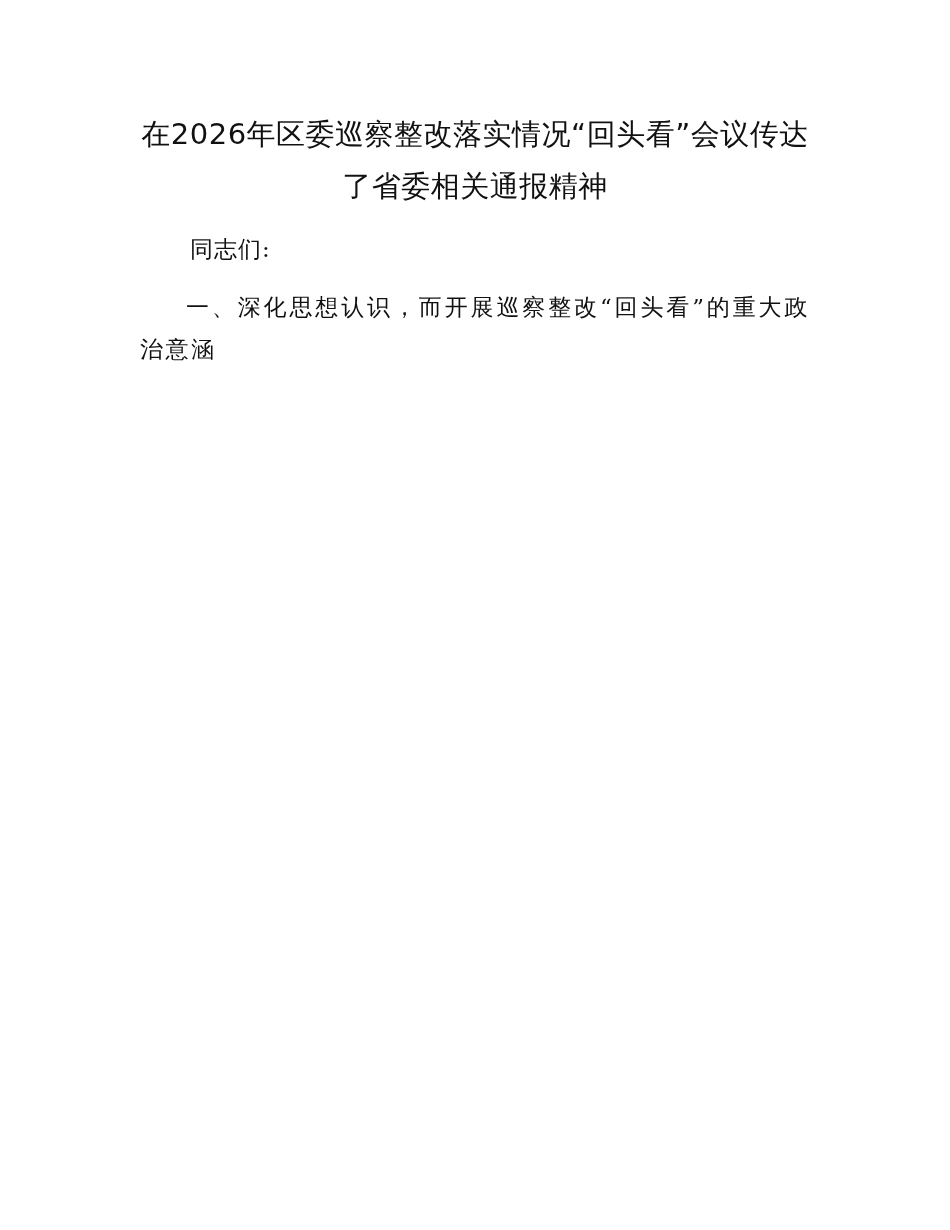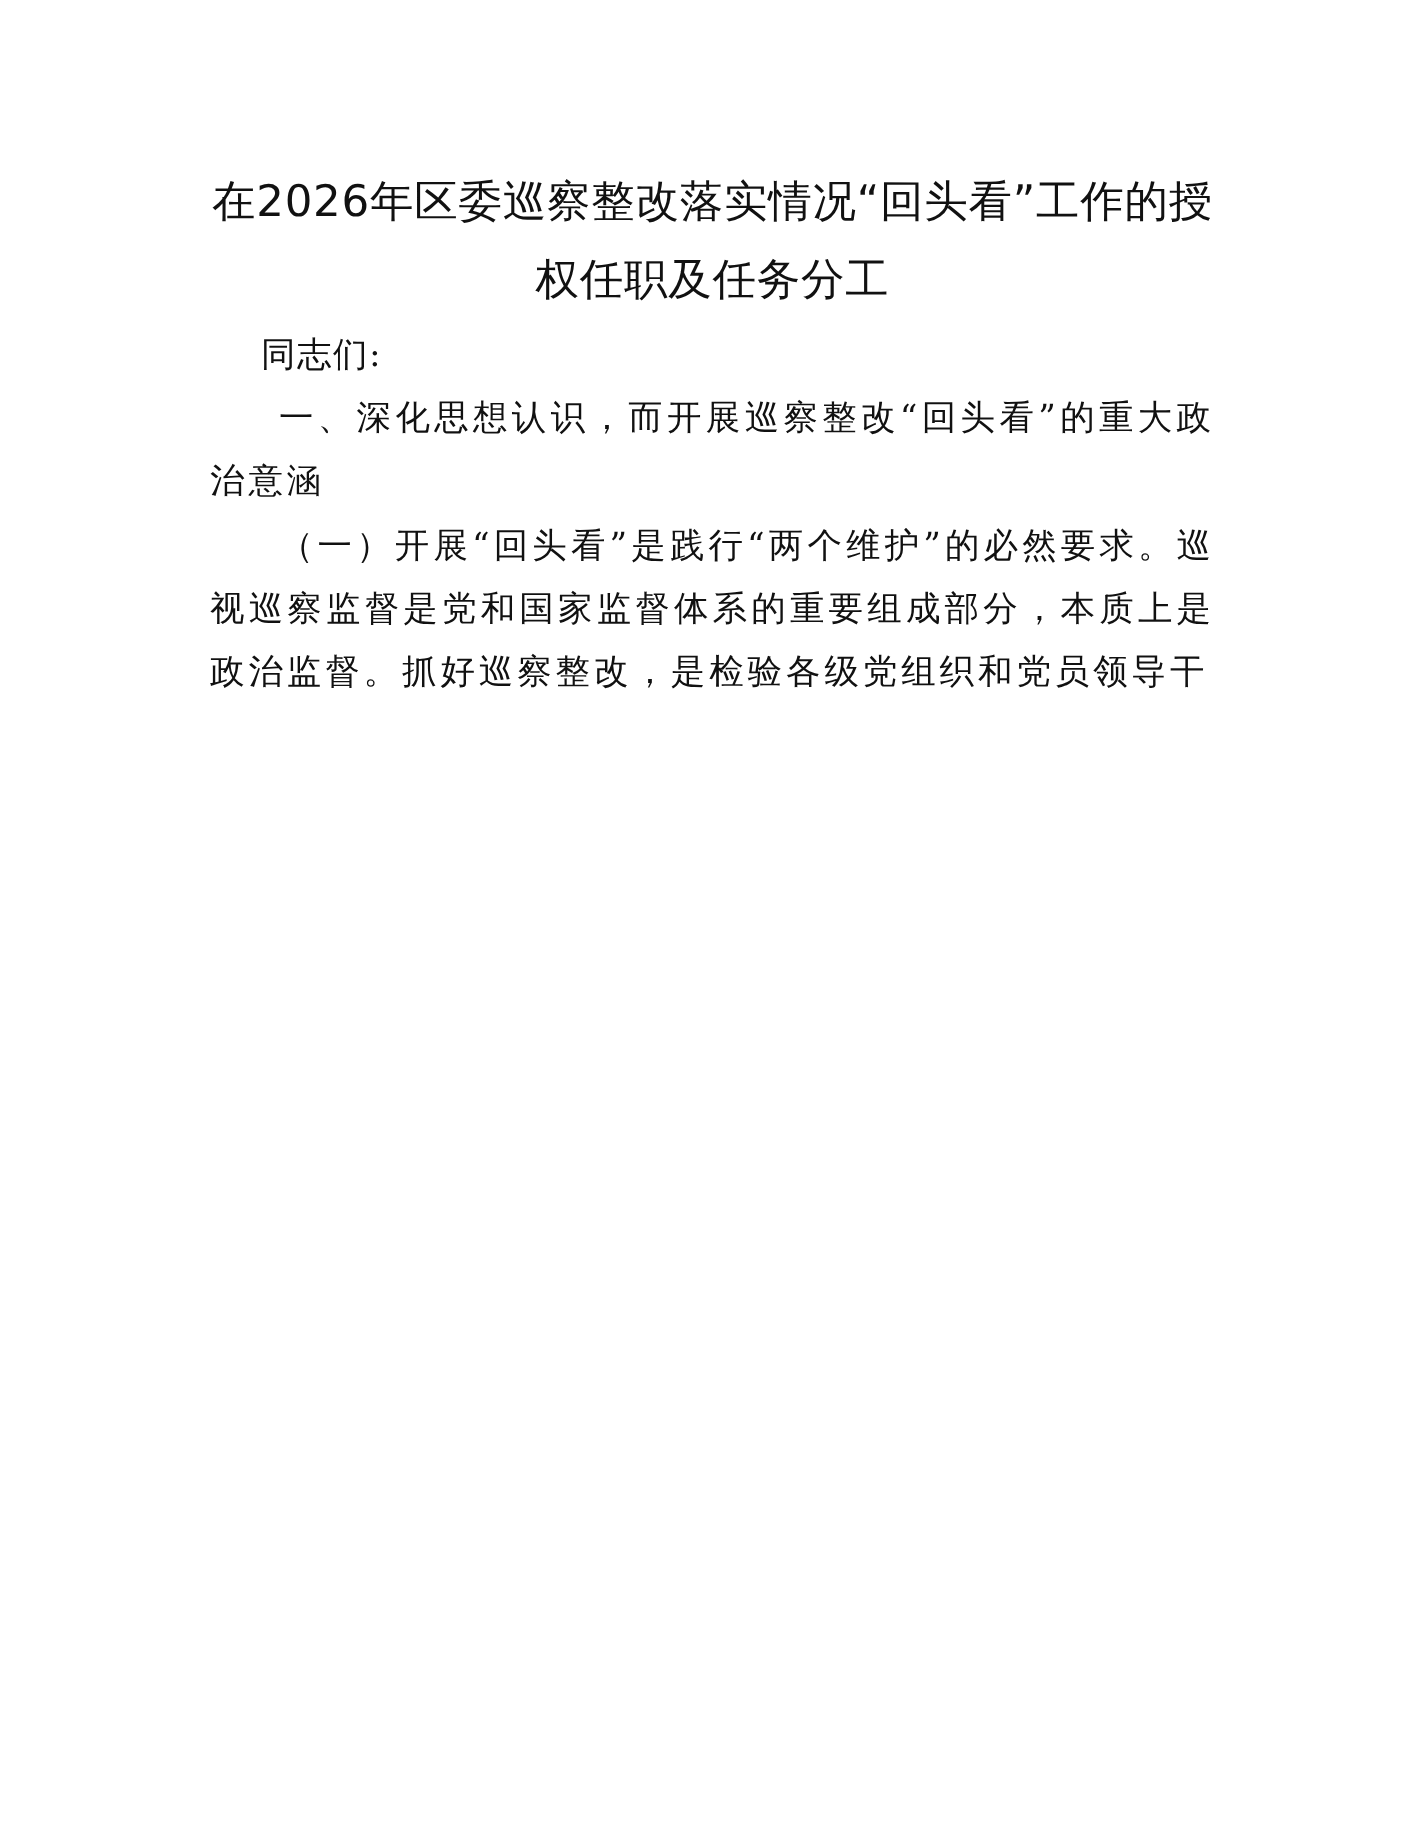--- a/index.html
+++ b/index.html
@@ -38,26 +38,25 @@
       text-justify: inter-character;
       margin: 0;
       letter-spacing: 2.6px;
     }
     .indent {
       text-indent: 2em;
     }
     .salutation {
       font-size: 23px;
       line-height: 42.2px;
-      margin: 0;
+      margin: 16px;
       text-indent: 34px;
       letter-spacing: 1px;
     }
   </style>
 </head>
 <body>
 
 <div class="page">
-  <h1 class="title">在2026年区委巡察整改落实情况“回头看”工作的授权任职及任务分工</h1>
+  <h1 class="title">在2026年区委巡察整改落实情况“回头看”会议传达了省委相关通报精神</h1>
   <p class="salutation">同志们:</p>
   <p class="body-text indent">一、深化思想认识，而开展巡察整改“回头看”的重大政治意涵</p>
-  <p class="body-text indent">（一）开展“回头看”是践行“两个维护”的必然要求。巡视巡察监督是党和国家监督体系的重要组成部分，本质上是政治监督。抓好巡察整改，是检验各级党组织和党员领导干</p>
 </div>
 
 </body></html>

